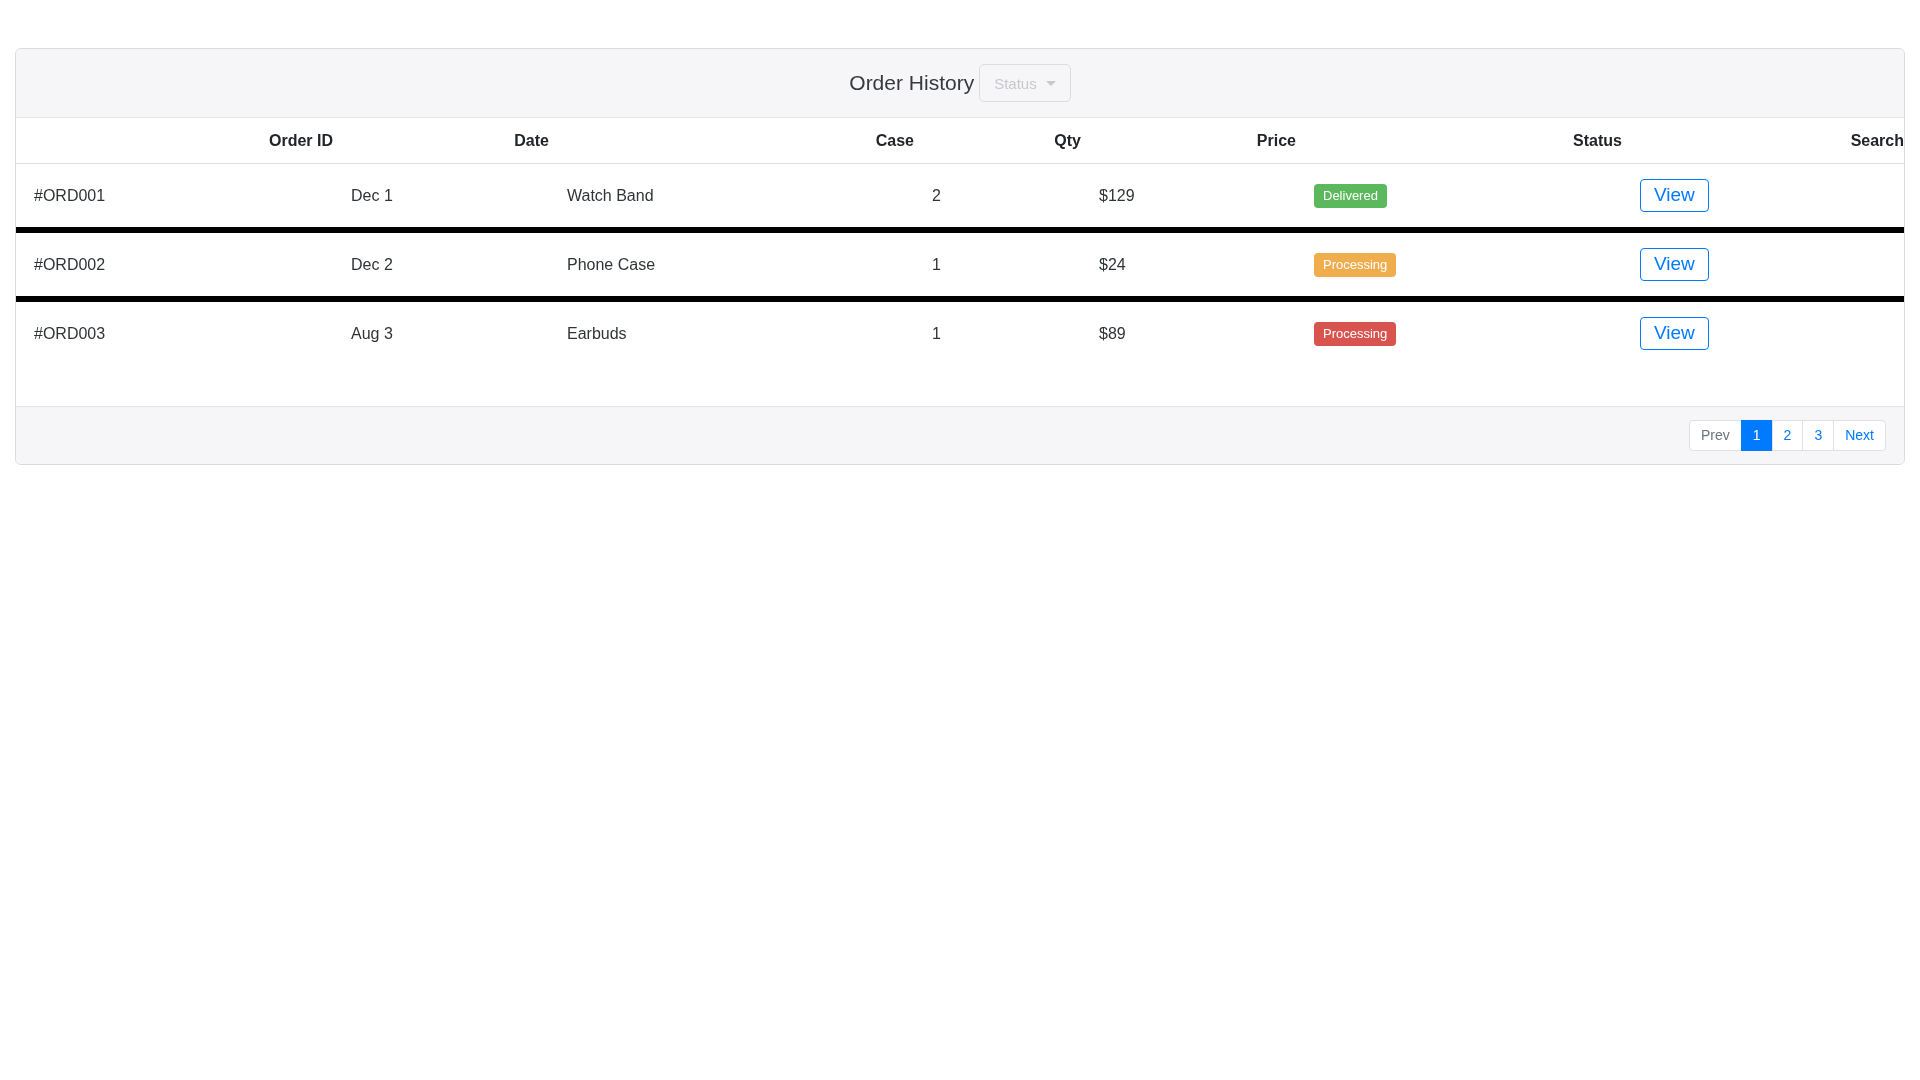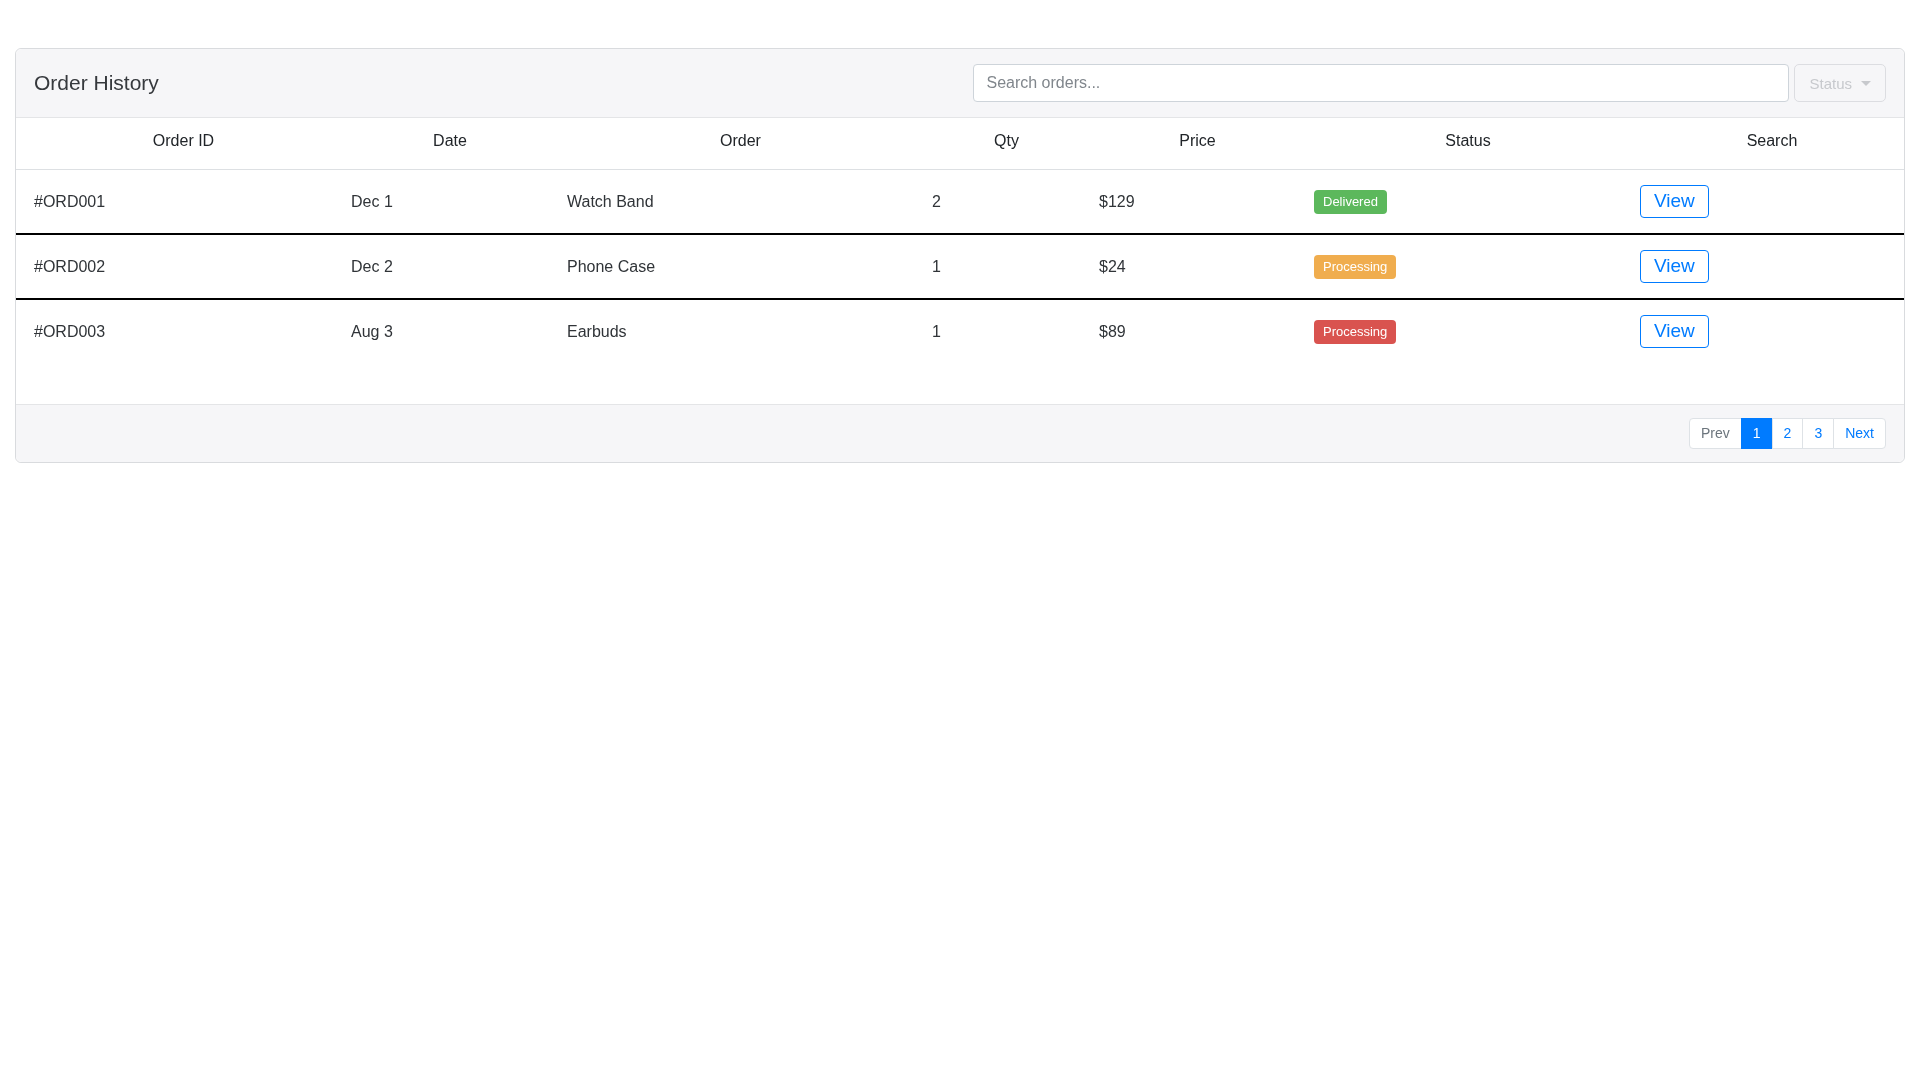--- a/index.html
+++ b/index.html
@@ -65,35 +65,35 @@
     border-right: 5px solid transparent;
     border-top: 5px solid #c7c9cd;
     display: inline-block;
   }
   table.orders {
     width: 100%;
     border-collapse: collapse;
     table-layout: fixed;
   }
   table.orders th {
-    text-align: center;
+    text-align: right;
     font-size: 16px;
-    font-weight: normal;
+    font-weight: bold;
     color: #212529;
-    padding: 13px 0 19px 18px;
+    padding: 13px 0 13px 18px;
     line-height: 19px;
     border-bottom: 1px solid #dde0e3;
   }
   table.orders td {
     text-align: left;
     font-size: 16px;
     color: #303438;
     padding: 15px 0 15px 18px;
     line-height: 24px;
-    border-bottom: 2px solid #000000;
+    border-bottom: 6px solid #000000;
     vertical-align: middle;
   }
   table.orders tr:last-child td { border-bottom: none; }
   .badge {
     display: inline-block;
     color: #ffffff;
     font-size: 13px;
     line-height: 13px;
     padding: 5px 9px 6px 9px;
     border-radius: 4px;
@@ -139,42 +139,41 @@
     color: #ffffff;
   }
 </style>
 </head>
 <body>
 
 <div class="card">
 
   <div class="card-header">
     <h1 class="card-title">Order History</h1>
-    <input class="search-input" type="text" placeholder="Search orders..." style="">
     <button class="status-btn">
       <span>Status</span>
       <span class="caret-down"></span>
     </button>
   </div>
 
   <table class="orders">
     <colgroup>
       <col style="width:317px">
         <col style="width:216px">
         <col style="width:365px">
       <col style="width:167px">
         <col style="width:215px">
         <col style="width:326px">
         <col>
     </colgroup>
     <thead>
       <tr>
         <th>Order ID</th>
         <th>Date</th>
-        <th>Order</th>
+        <th>Case</th>
         <th>Qty</th>
         <th>Price</th>
         <th>Status</th>
         <th>Search</th>
       </tr>
     </thead>
     <tbody>
       <tr>
         <td>#ORD001</td>
         <td>Dec 1</td>

